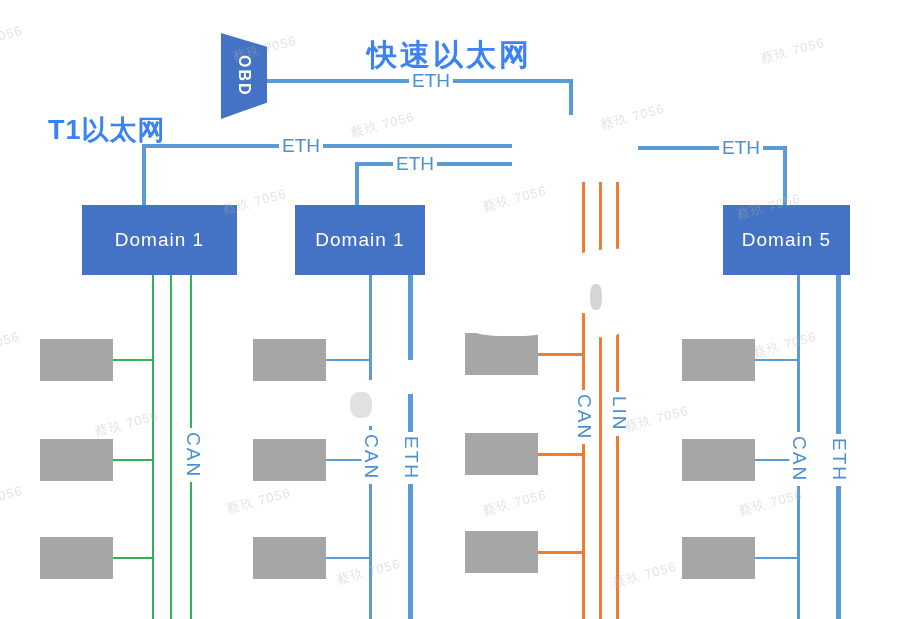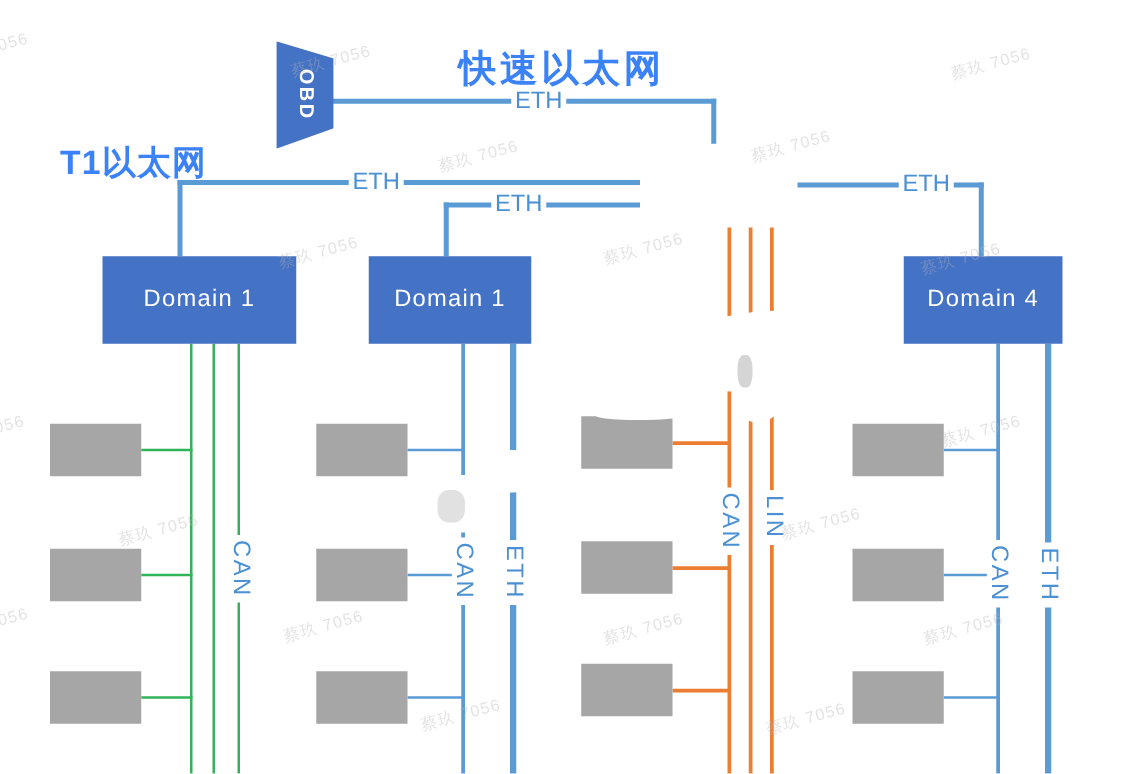--- a/index.html
+++ b/index.html
@@ -103,21 +103,21 @@
   <div class="ecu" style="left:682px;top:439px;"></div>
   <div class="ecu" style="left:682px;top:537px;"></div>
 
   <div class="domain" style="left:82px;top:205px;width:155px;height:70px;text-align:right;">
     <span>Domain 1</span>
   </div>
   <div class="domain" style="left:295px;top:205px;width:130px;height:70px;">
     <span>Domain 1</span>
   </div>
   <div class="domain" style="left:723px;top:205px;width:127px;height:70px;">
-    <span>Domain 4</span>
+    <span>Domain 5</span>
   </div>
 
   <div class="obd">
     <span>OBD</span>
   </div>
 
   <div class="annot fast">快速以太网</div>
   <div class="annot t1">T1以太网</div>
 
   <div class="hlabel" style="left:431px;top:81px;">ETH</div>

